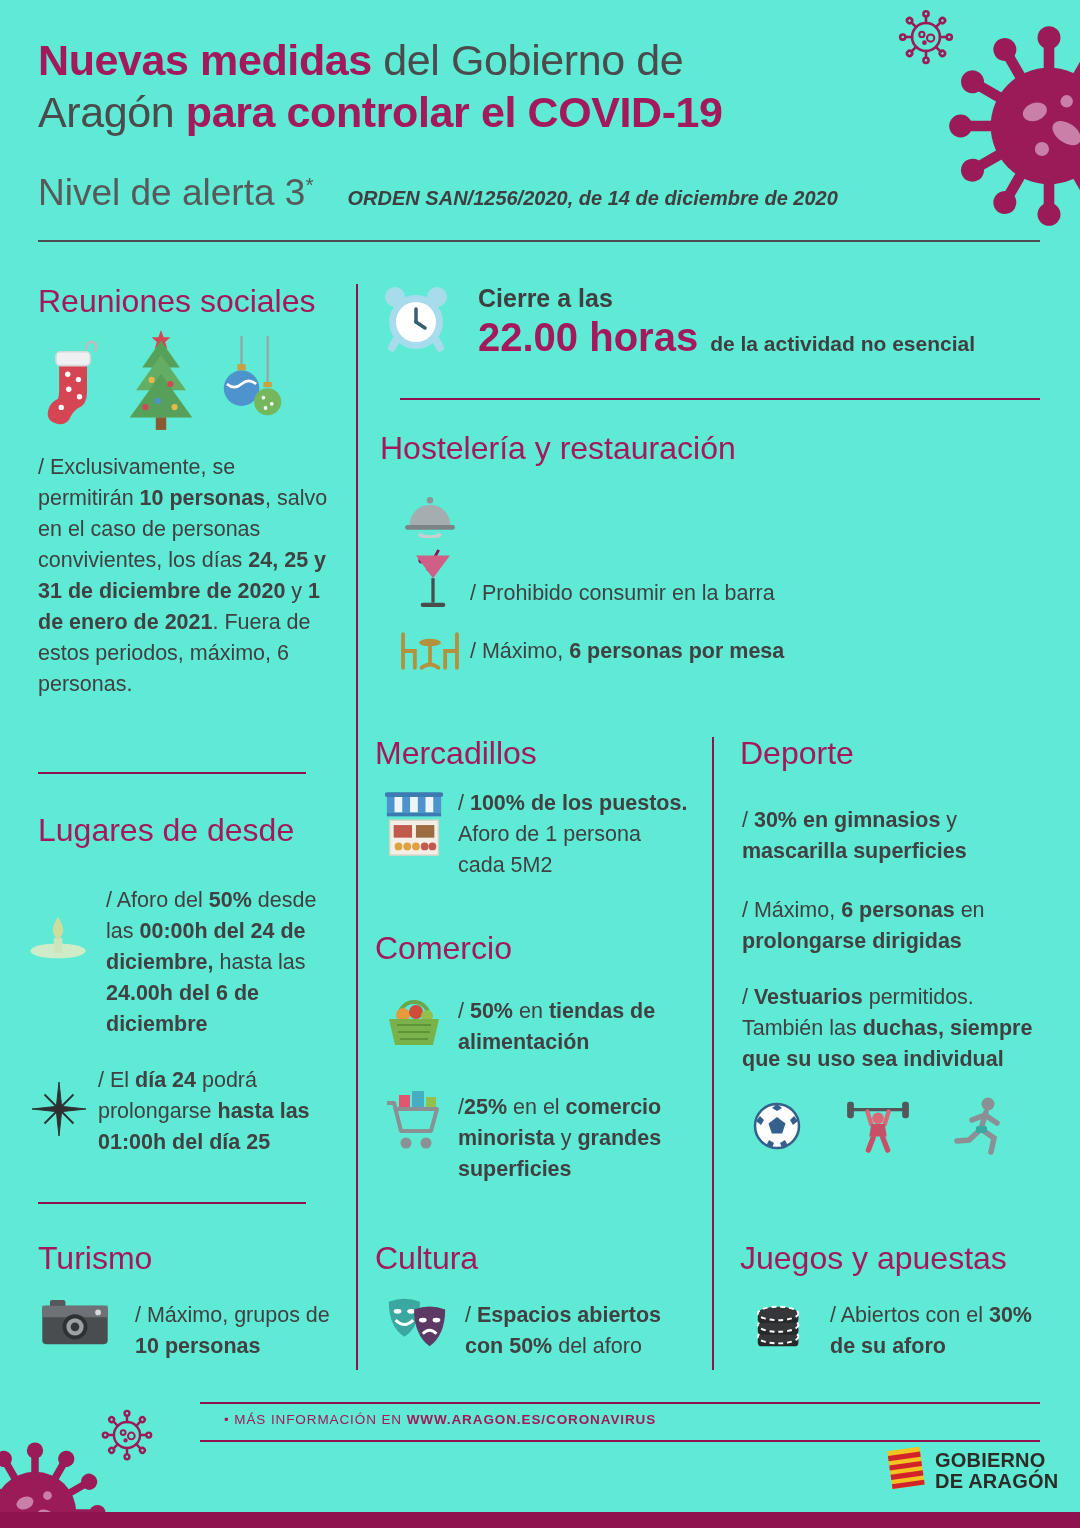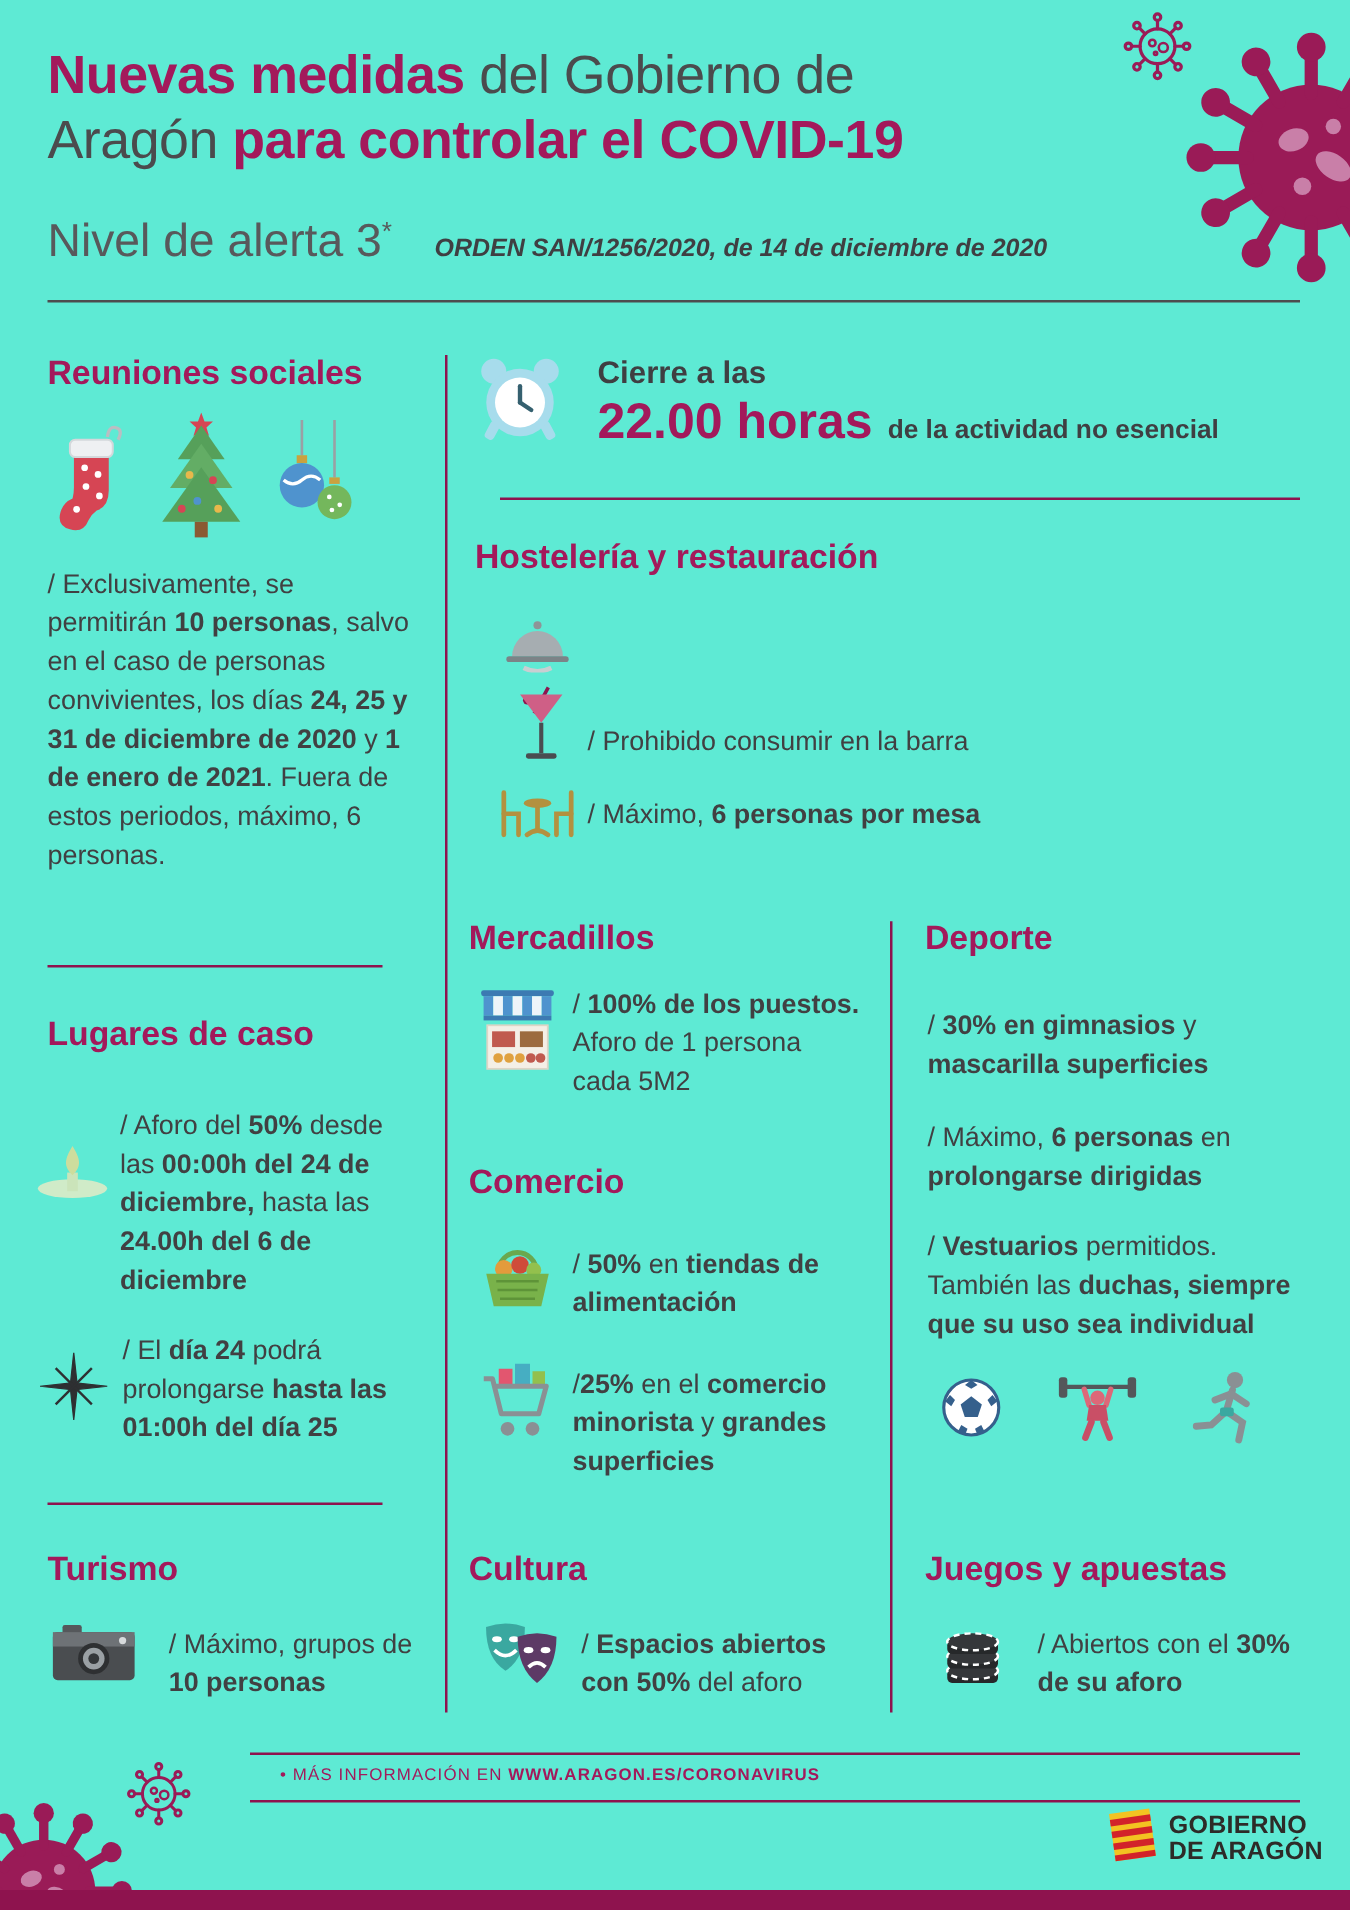--- a/index.html
+++ b/index.html
@@ -17,21 +17,21 @@
   }
   .abs{position:absolute}
   .title{font-size:43px;line-height:1.22;font-weight:400;color:#4b4b4d;letter-spacing:-0.4px}
   .title .b{font-weight:700}
   .m{color:var(--mag)}
   .b{font-weight:700}
   .alert{font-size:37px;color:var(--gray)}
   .alert sup{font-size:21px;color:var(--gray)}
   .order{font-size:20px;font-style:italic;font-weight:700;color:#3f3f42;margin-left:34px}
   .hrule{height:2px;background:#4d4d4f}
-  .h2{font-size:27px;font-weight:700;color:var(--mag);margin:0}
+  .h2{font-size:32px;font-weight:400;color:var(--mag);margin:0}
   .bt{font-size:21.5px;line-height:31px;color:var(--dark);margin:0}
   .divider{height:2px;background:var(--maroon)}
   .vline{width:2px;background:var(--maroon)}
   .closing-l1{font-size:25px;font-weight:700;color:#3f3f42}
   .closing-l2{display:flex;align-items:baseline;gap:12px;margin-top:2px}
   .closing-time{font-size:40px;font-weight:700;color:var(--mag);white-space:nowrap}
   .closing-rest{font-size:21px;font-weight:700;color:#3f3f42}
   .footer-info{font-size:13.5px;letter-spacing:0.9px;color:var(--mag)}
   .logo{display:flex;align-items:flex-end;gap:9px}
   .logo-text{font-size:20px;line-height:21px;font-weight:700;color:#2d2b28;letter-spacing:0.2px}
@@ -158,28 +158,28 @@
           <circle cx="49" cy="65" r="1.8"></circle>
           <circle cx="43" cy="69" r="1.8"></circle>
         </g>
     </svg>
   </div>
 
   <p class="abs bt" style="left:38px;top:452px;width:298px"><span>/ Exclusivamente, se permitirán </span><span class="b">10 personas</span><span>, salvo en el caso de personas convivientes, los días </span><span class="b">24, 25 y 31 de diciembre de 2020</span><span> y </span><span class="b">1 de enero de 2021</span><span>. Fuera de estos periodos, máximo, 6 personas.</span></p>
 
   <div class="abs divider" style="left:38px;top:772px;width:268px"></div>
 
-  <h2 class="abs h2" style="left:38px;top:812px">Lugares de caso</h2>
+  <h2 class="abs h2" style="left:38px;top:812px">Lugares de desde</h2>
 
   <svg class="abs" style="left:26px;top:912px;opacity:.75" width="64" height="50" viewBox="0 0 60 46">
     <ellipse cx="30" cy="36" rx="26" ry="7" fill="#f6ecc4"></ellipse>
     <rect x="26" y="24" width="8" height="14" fill="#f0e3b2"></rect>
     <path d="M30 4 C36 14 37 19 30 26 C23 19 24 14 30 4" fill="#f3d98b"></path>
   </svg>
-  <p class="abs bt" style="left:96px;top:885px;width:242px"><span>/ Aforo del </span><span class="b">50%</span><span>  desde las </span><span class="b">00:00h del 24 de diciembre,</span><span> hasta las </span><span class="b">24.00h del 6 de diciembre</span></p>
+  <p class="abs bt" style="left:106px;top:885px;width:242px"><span>/ Aforo del </span><span class="b">50%</span><span>  desde las </span><span class="b">00:00h del 24 de diciembre,</span><span> hasta las </span><span class="b">24.00h del 6 de diciembre</span></p>
 
   <svg class="abs" style="left:32px;top:1082px" width="54" height="54" viewBox="0 0 56 56">
     <g fill="#2e3032" stroke="#2e3032">
       <polygon points="28,0 31,28 28,56 25,28"></polygon>
       <polygon points="0,28 28,25 56,28 28,31"></polygon>
       <g stroke-width="2">
           <line x1="13" y1="13" x2="43" y2="43"></line>
           <line x1="43" y1="13" x2="13" y2="43"></line>
         </g>
     </g>

